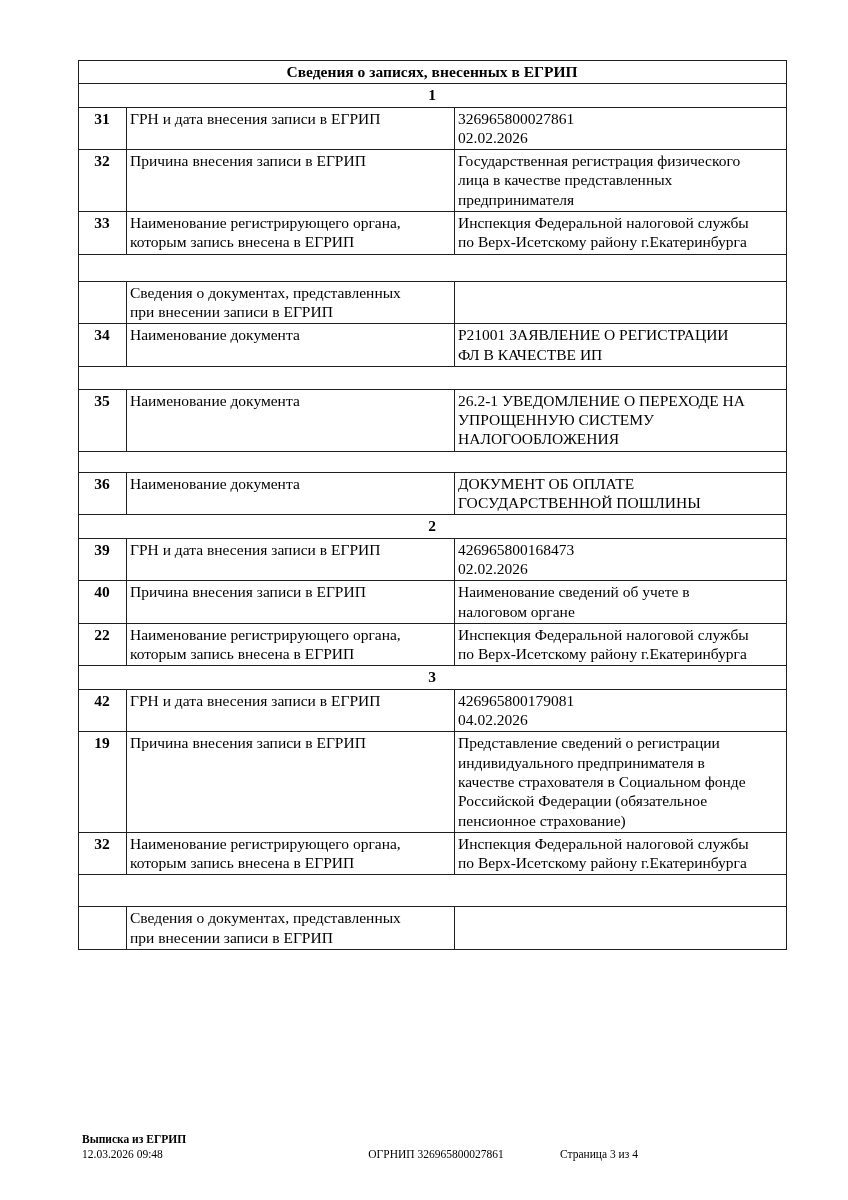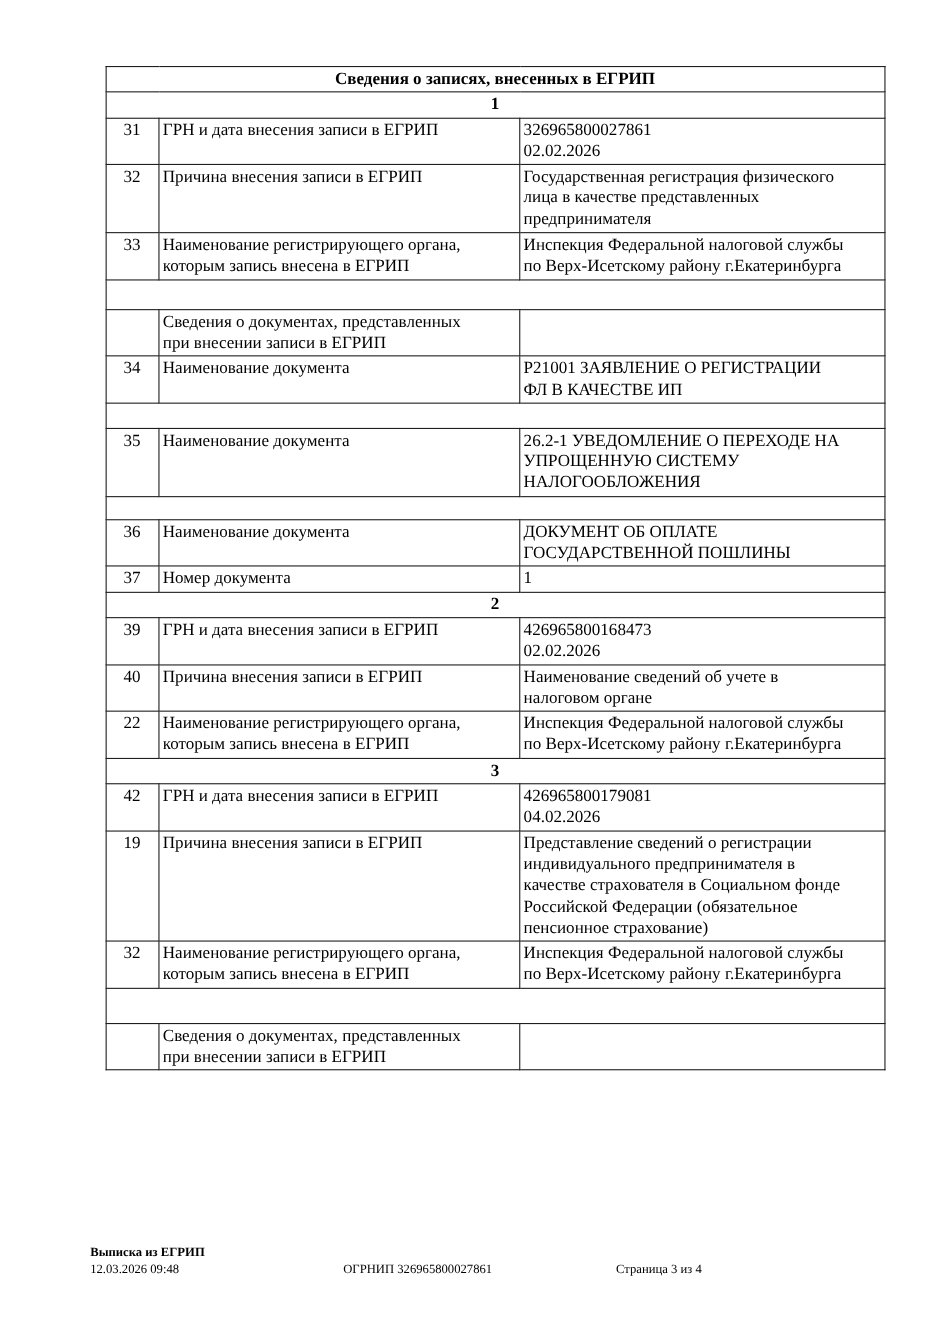--- a/index.html
+++ b/index.html
@@ -11,21 +11,21 @@
     position: relative;
     width: 848px;
     height: 1200px;
     background: #ffffff;
     color: #000000;
     font-family: "Liberation Serif", "DejaVu Serif", serif;
     overflow: hidden;
   }
   table.egrip {
     position: absolute;
-    left: 96px;
+    left: 78px;
     top: 60px;
     width: 708px;
     border-collapse: collapse;
     table-layout: fixed;
   }
   table.egrip td {
     border: 1px solid #1f1f1f;
     font-size: 15.5px;
     line-height: 19.3px;
     vertical-align: top;
@@ -38,43 +38,46 @@
     font-weight: 700;
     text-align: center;
   }
   td.cell-section {
     font-weight: 700;
     text-align: center;
   }
   td.cell-num {
     text-align: center;
     padding: 1px 2px 2px 2px;
+    font-weight: bold;
   }
   td.cell-spacer {
     padding: 0;
   }
   .footer {
     position: absolute;
     left: 82px;
     top: 1132px;
     width: 708px;
     display: flex;
     align-items: flex-end;
     font-size: 11.5px;
     line-height: 14.5px;
     color: #000000;
+    gap: 16px;
   }
   .footer-left {
     width: 230px;
   }
   .footer-left-title {
     font-weight: 700;
   }
   .footer-center {
     flex: 1;
+    text-align: center;
   }
   .footer-right {
     width: 230px;
     text-align: left;
   }
 </style>
 </head>
 <body>
 
 <div class="page">
@@ -138,25 +141,20 @@
 НАЛОГООБЛОЖЕНИЯ</td>
         </tr>
         <tr>
           <td class="cell-spacer" colspan="3" style="height: 17px;"></td>
         </tr>
         <tr>
           <td class="cell-num">36</td>
           <td>Наименование документа</td>
           <td>ДОКУМЕНТ ОБ ОПЛАТЕ
 ГОСУДАРСТВЕННОЙ ПОШЛИНЫ</td>
-        </tr>
-        <tr>
-          <td class="cell-num">37</td>
-          <td>Номер документа</td>
-          <td>1</td>
         </tr>
         <tr>
           <td class="cell-section" colspan="3">2</td>
         </tr>
         <tr>
           <td class="cell-num">39</td>
           <td>ГРН и дата внесения записи в ЕГРИП</td>
           <td>426965800168473
 02.02.2026</td>
         </tr>

